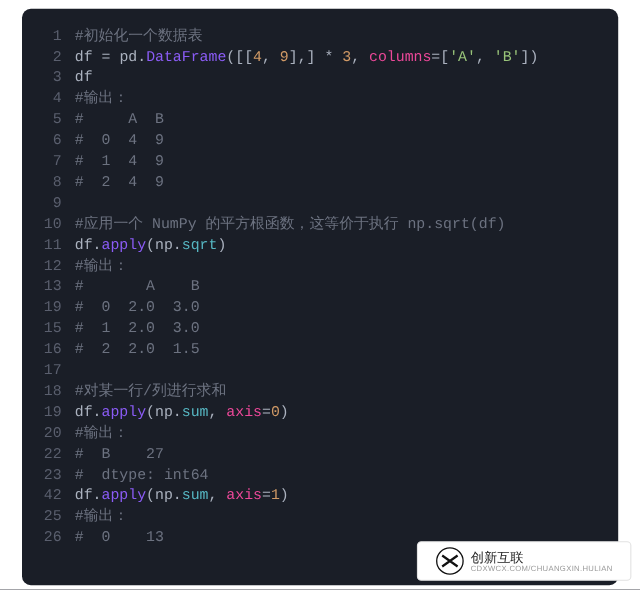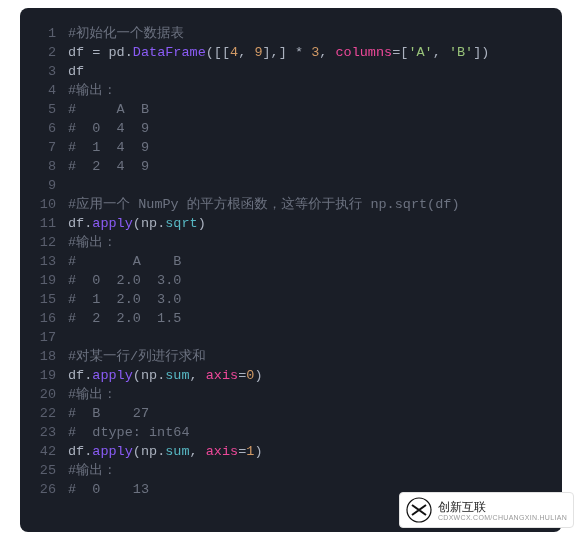--- a/index.html
+++ b/index.html
@@ -49,21 +49,21 @@
     .str { color: #98c379; }                      
     .kw  { color: #ec4899; }                     
 
     .watermark {
       position: absolute;
       right: 8px;
       bottom: 8px;
       background: #ffffff;
       border: 1px solid #e2e2e2;
       border-radius: 4px;
-      padding: 4px 6px;
+      padding: 4px 16px;
       display: flex;
       align-items: center;
       gap: 6px;
       font-family: -apple-system, BlinkMacSystemFont, "Segoe UI", sans-serif;
     }
     .watermark-logo {
       width: 26px;
       height: 26px;
       display: flex;
       align-items: center;

